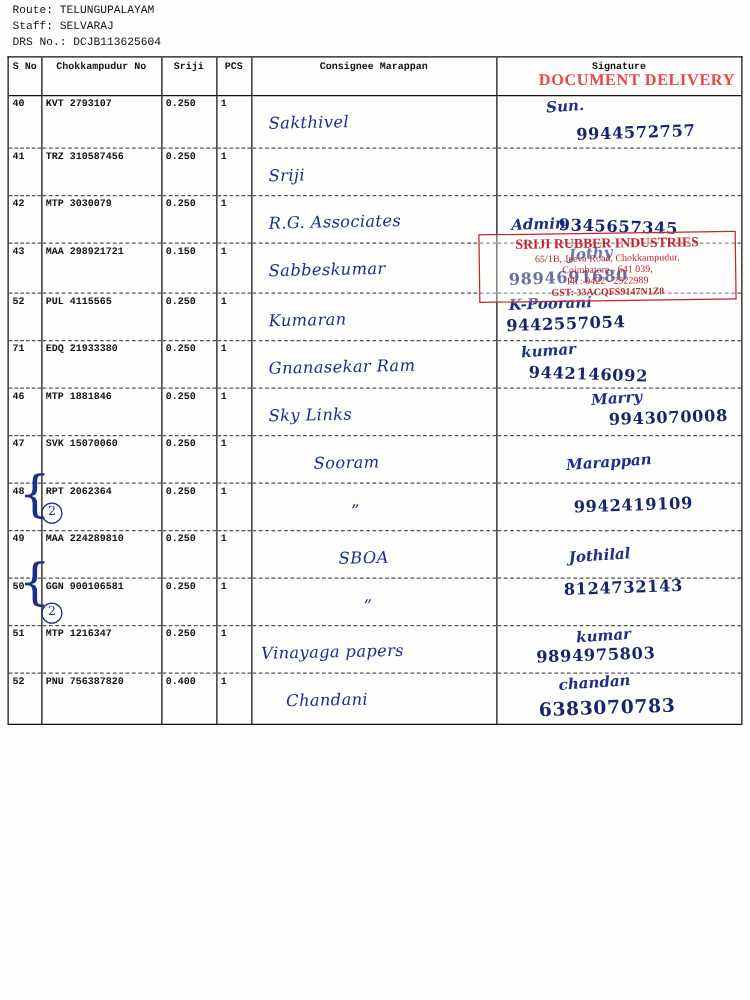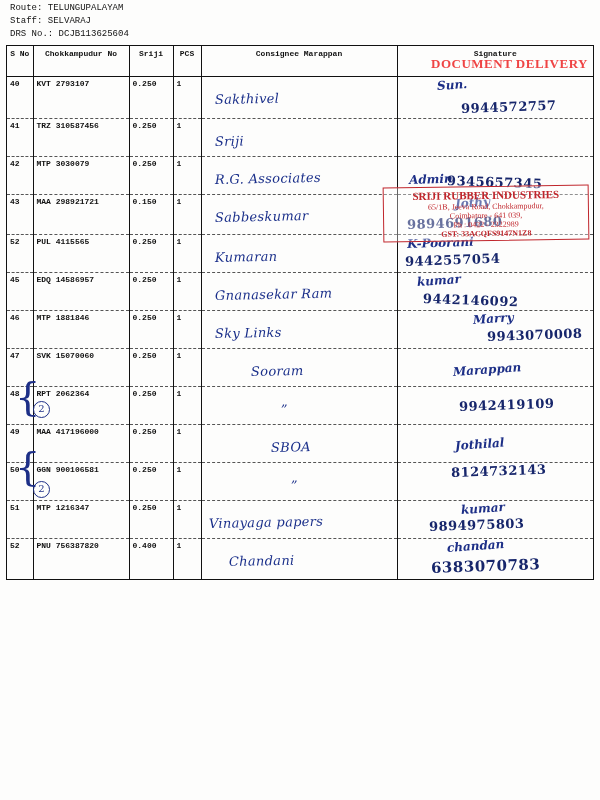--- a/index.html
+++ b/index.html
@@ -298,22 +298,22 @@
           <td class="consignee-cell">
               <span class="hw">Kumaran</span>
             </td>
           <td class="sign-cell">
             <span class="sig-scrawl rot-b" style="margin-left:6px;">K-Poorani</span>
             <span class="sig-num rot-b" style="margin-left:4px; margin-top:3px;">9442557054</span>
           </td>
         </tr>
 
         <tr class="data-row">
-          <td>45</td>
-          <td>EDQ 14586957</td>
+          <td>71</td>
+          <td>EDQ 21933380</td>
           <td>0.250</td>
           <td>1</td>
           <td class="consignee-cell">
               <span class="hw">Gnanasekar Ram</span>
             </td>
           <td class="sign-cell">
             <span class="sig-scrawl rot-a" style="margin-left:16px;">kumar</span>
             <span class="sig-num rot-c" style="margin-left:22px; margin-top:2px;">9442146092</span>
           </td>
         </tr>
@@ -355,21 +355,21 @@
               <span class="hw" style="margin-left:76px;">”</span>
             </td>
           <td class="sign-cell">
             <span class="sig-scrawl rot-a"></span>
             <span class="sig-num rot-b" style="margin-left:58px; margin-top:10px;">9942419109</span>
           </td>
         </tr>
 
         <tr class="data-row">
           <td>49</td>
-          <td>MAA 417196000</td>
+          <td>MAA 224289810</td>
           <td>0.250</td>
           <td>1</td>
           <td class="consignee-cell">
               <span class="hw" style="margin-left:66px;">SBOA</span>
             </td>
           <td class="sign-cell">
             <span class="sig-scrawl rot-a" style="margin-left:54px; margin-top:12px;">Jothilal</span>
             <span class="sig-num rot-b"></span>
           </td>
         </tr>

